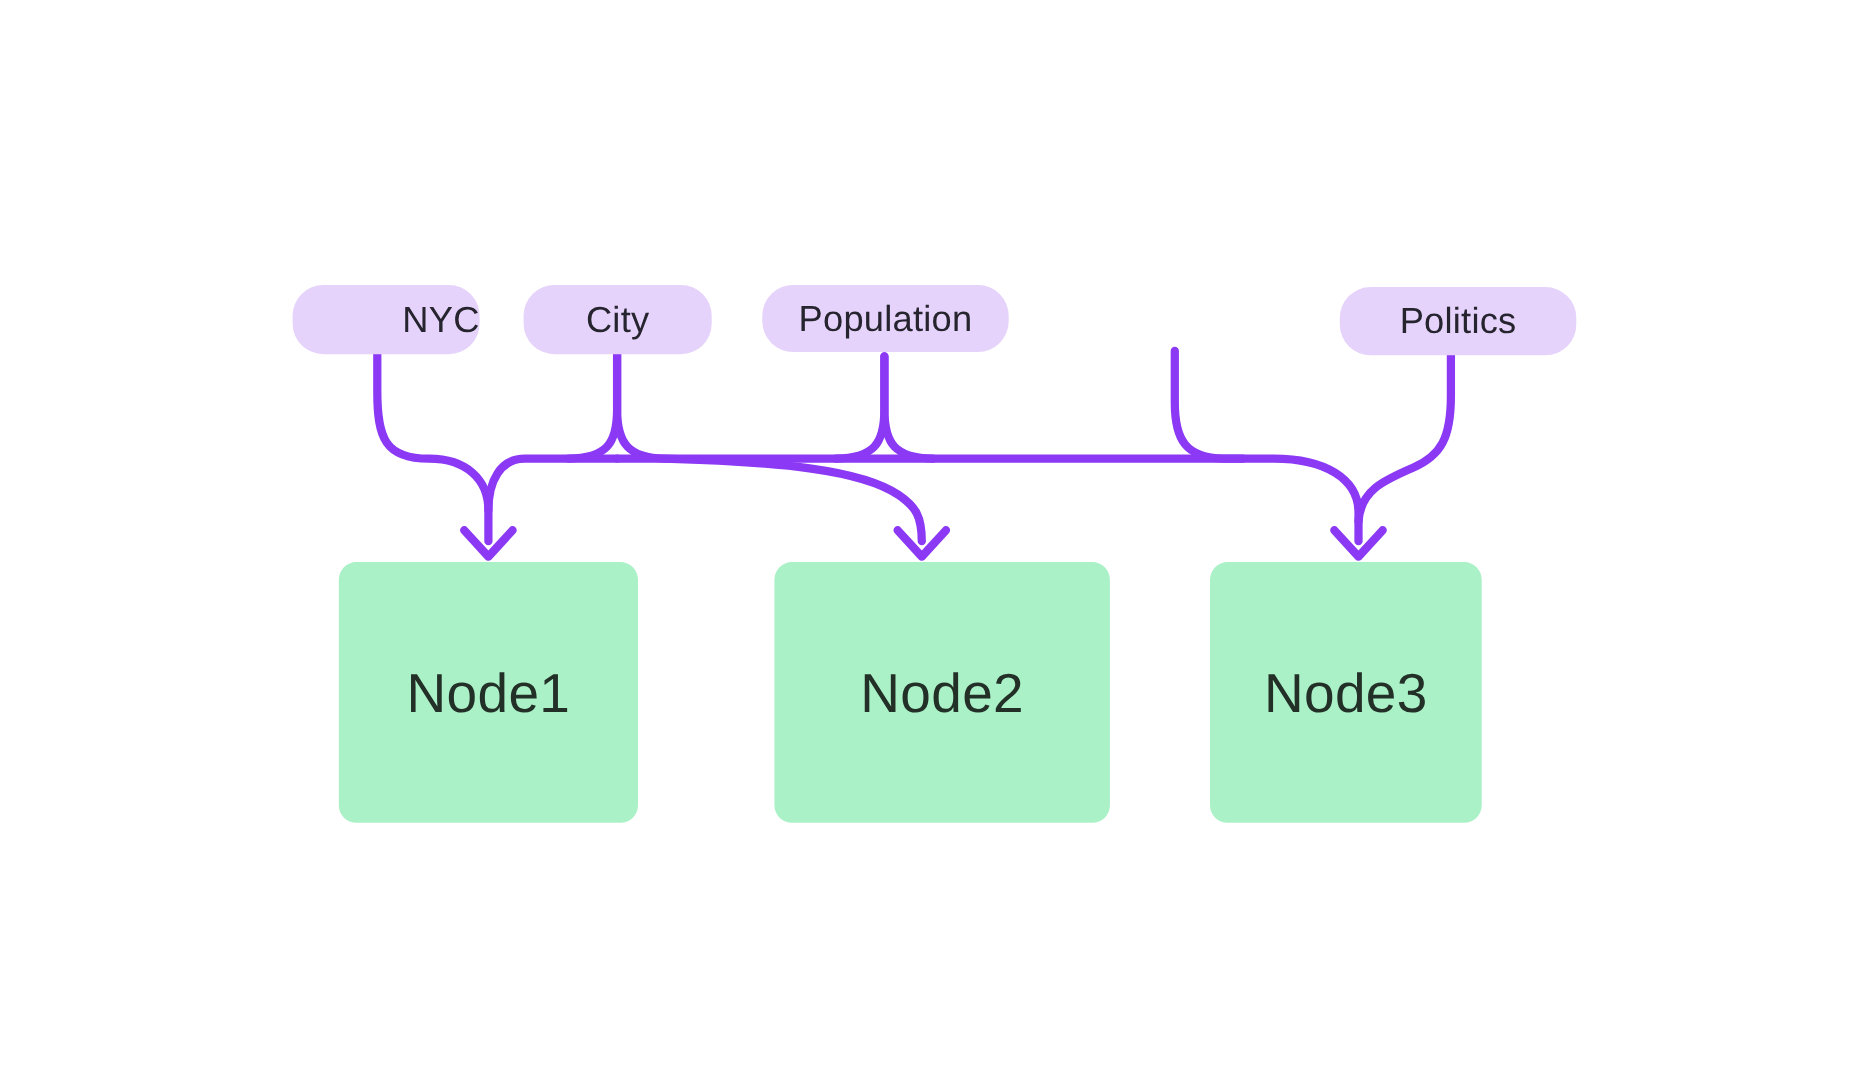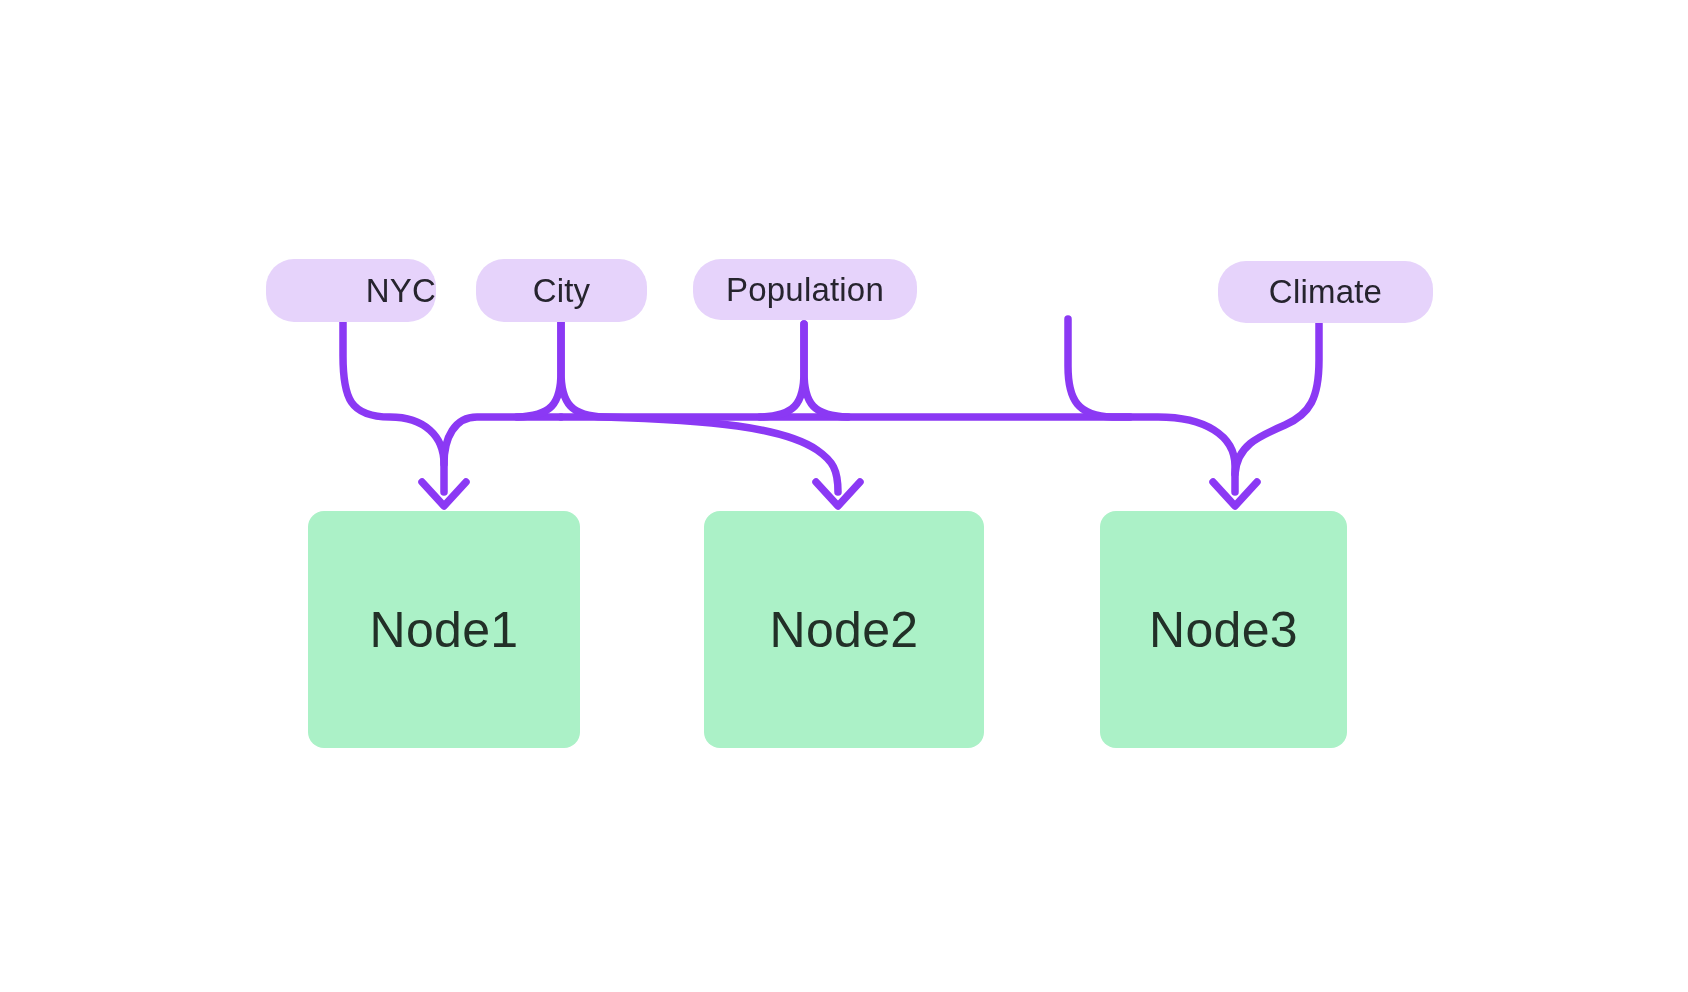--- a/index.html
+++ b/index.html
@@ -57,21 +57,21 @@
     user-select: none;
   }
   
   .pill-nyc        { left: 266px;  top: 259px; width: 170px; height: 63px; justify-content: flex-end; }
   .pill-city       { left: 476px;  top: 259px; width: 171px; height: 63px; }
   .pill-population { left: 693px;  top: 259px; width: 224px; height: 61px; }
   .pill-climate    { left: 958px;  top: 255px; width: 220px; height: 63px; }
   .pill-politics   { left: 1218px; top: 261px; width: 215px; height: 62px; }
   
   .node-1 { left: 308px;  top: 511px; width: 272px; height: 237px; }
-  .node-2 { left: 704px;  top: 511px; width: 280px; height: 237px; }
+  .node-2 { left: 704px;  top: 511px; width: 305px; height: 237px; }
   .node-3 { left: 1100px; top: 511px; width: 247px; height: 237px; }
 </style>
 </head>
 <body>
 
 <div class="stage">
 
   <svg class="edge-layer" viewBox="0 0 1688 992" xmlns="http://www.w3.org/2000/svg">
 
     <path class="edge" d="M343,322 L343,356 C343,398 350,417 390,417 C424,417 444,436 444,464 L444,492"></path>
@@ -100,21 +100,21 @@
   <div class="pill pill-nyc">
     <span>NYC</span>
   </div>
   <div class="pill pill-population">
     <span>Population</span>
   </div>
   <div class="pill pill-city">
     <span>City</span>
   </div>
   <div class="pill pill-politics">
-    <span>Climate</span>
+    <span>Politics</span>
   </div>
 
   <div class="node-box node-1">
     <span>Node1</span>
   </div>
   <div class="node-box node-2">
     <span>Node2</span>
   </div>
   <div class="node-box node-3">
     <span>Node3</span>

